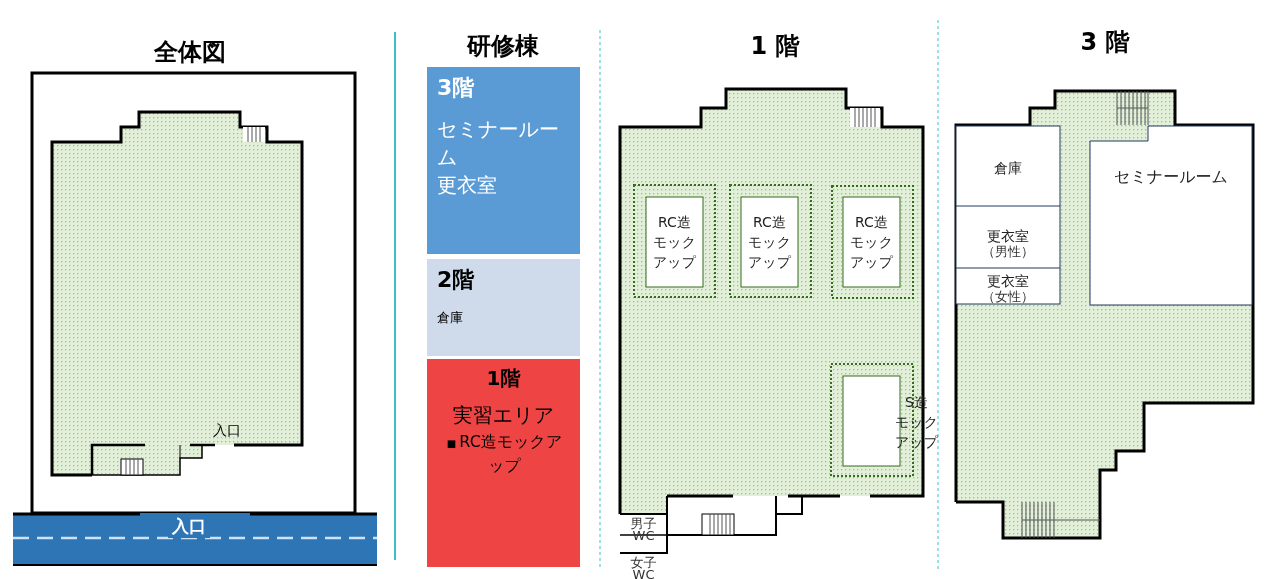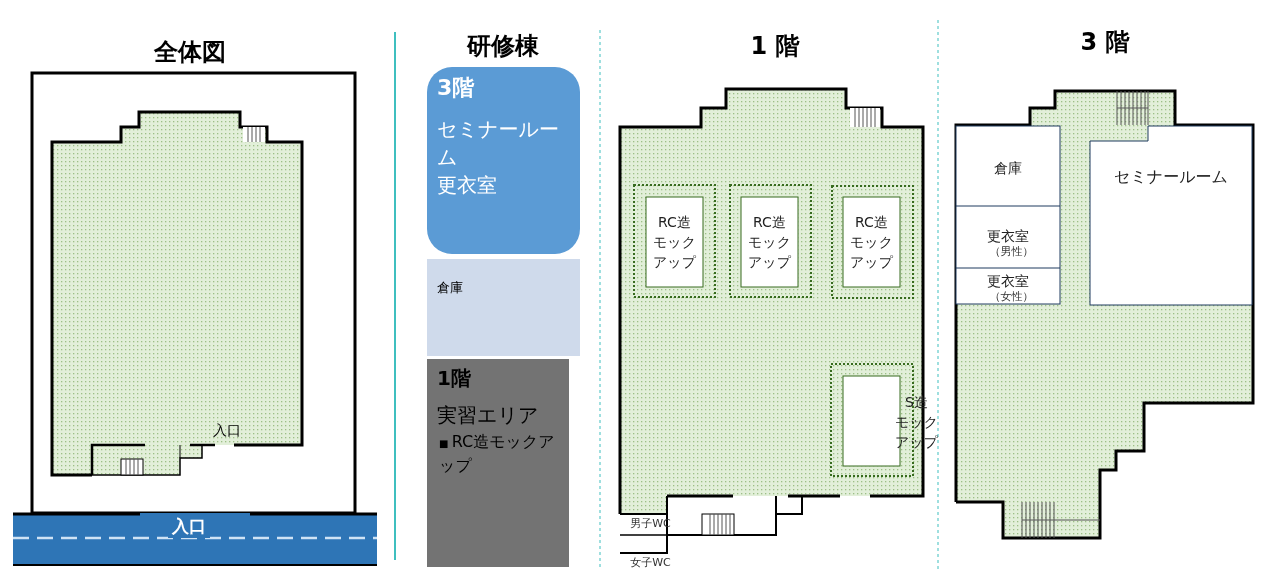--- a/index.html
+++ b/index.html
@@ -3,21 +3,21 @@
 <meta charset="utf-8">
 <style>
   html,body{margin:0;padding:0;background:#fff;}
   body{width:1280px;height:579px;position:relative;overflow:hidden;font-family:"DejaVu Sans","Liberation Sans",sans-serif;color:#000;}
   .abs{position:absolute;text-align:center;}
   .title{position:absolute;font-weight:bold;font-size:24px;text-align:center;}
   svg{position:absolute;left:0;top:0;}
   .floor-box{position:absolute;box-sizing:border-box;padding:6px 10px;}
   .floor-name{font-weight:bold;font-size:22px;display:block;}
   .room-label{position:absolute;text-align:center;font-size:14px;line-height:20px;color:#222;}
-  .small{font-size:11px;line-height:12px;color:#333;padding-left:7px;}
+  .small{font-size:13px;line-height:12px;color:#333;}
   .bul{font-size:16px;line-height:22px;}
 </style>
 </head>
 <body>
 
 <svg width="1280" height="579">
   <defs>
     <pattern id="dots" width="4" height="4" patternUnits="userSpaceOnUse">
       <rect width="4" height="4" fill="#e2efd9"></rect>
       <rect x="1" y="1" width="1.3" height="1.3" fill="#9cbf86"></rect>
@@ -119,31 +119,32 @@
       <line x1="1054" y1="502" x2="1054" y2="538"></line>
     <line x1="1022" y1="520" x2="1100" y2="520"></line>
   </g>
 </svg>
 
 <div class="title" style="left:130px;top:36px;width:120px;font-family:Liberation Mono, monospace;">全体図</div>
 <div class="abs" style="left:213px;top:422px;font-size:14px;">入口</div>
 <div class="abs" style="left:168px;top:515px;font-size:17px;font-weight:bold;color:#fff;background:#2e75b6;padding:0 4px;">入口</div>
 
 <div class="title" style="left:427px;top:30px;width:152px;">研修棟</div>
-<div class="floor-box" style="left:427px;top:67px;width:153px;height:187px;background:#5b9bd5;color:#fff;border-radius:25px;">
+<div class="floor-box" style="left:427px;top:67px;width:153px;height:187px;background:#5b9bd5;color:#fff;">
   <span class="floor-name">3階</span>
   <div style="margin-top:12px;font-size:20px;line-height:28px;">
     <div>セミナールーム</div>
     <div>更衣室</div>
   </div>
 </div>
 <div class="floor-box" style="left:427px;top:259px;width:153px;height:97px;background:#cfdaeb;">
+  <span class="floor-name">2階</span>
   <div style="margin-top:14px;font-size:13px;">倉庫</div>
 </div>
-<div class="floor-box" style="left:427px;top:359px;width:142px;height:208px;background:#737373;">
+<div class="floor-box" style="left:427px;top:359px;width:153px;height:208px;background:#ef4444;text-align:center;">
   <span class="floor-name" style="font-size:20px;">1階</span>
   <div style="margin-top:10px;font-size:20px;font-family:Liberation Mono, monospace;">実習エリア</div>
   <div style="margin-top:2px;padding-left:2px;">
     <div class="bul"><span style="font-size:10px;">■ </span><span>RC造モックアップ</span></div>
   </div>
 </div>
 
 <div class="title" style="left:720px;top:30px;width:110px;text-align:center;">1 階</div>
 <div class="room-label" style="left:646px;top:212px;width:57px;">
     <div>RC造</div>

